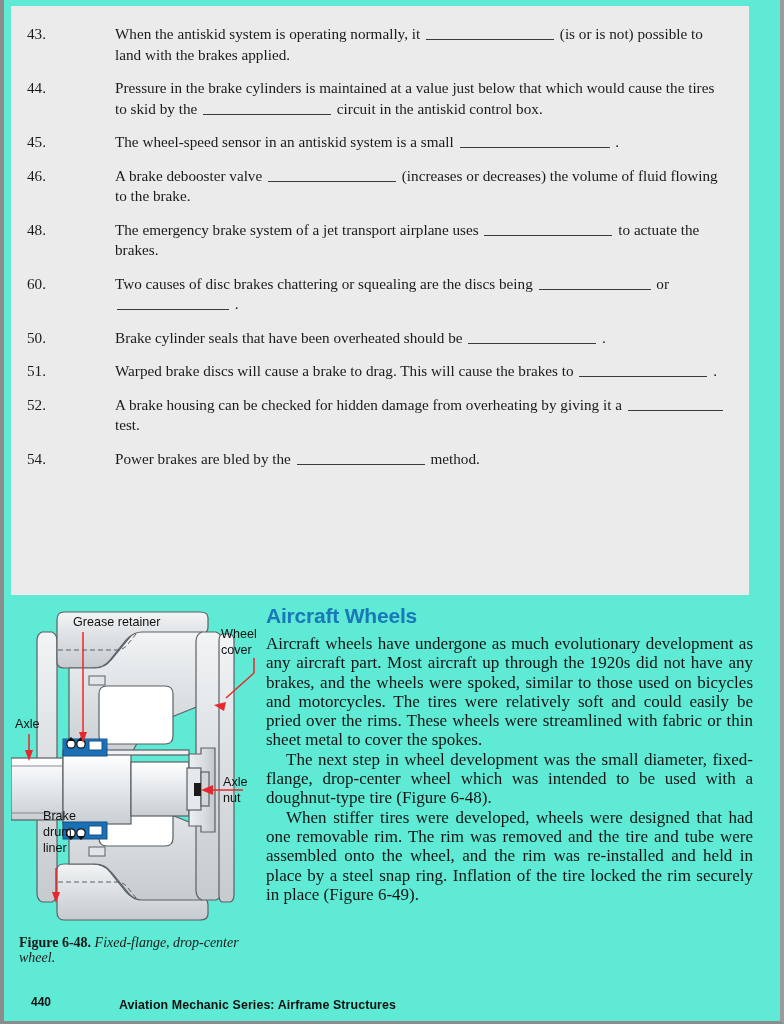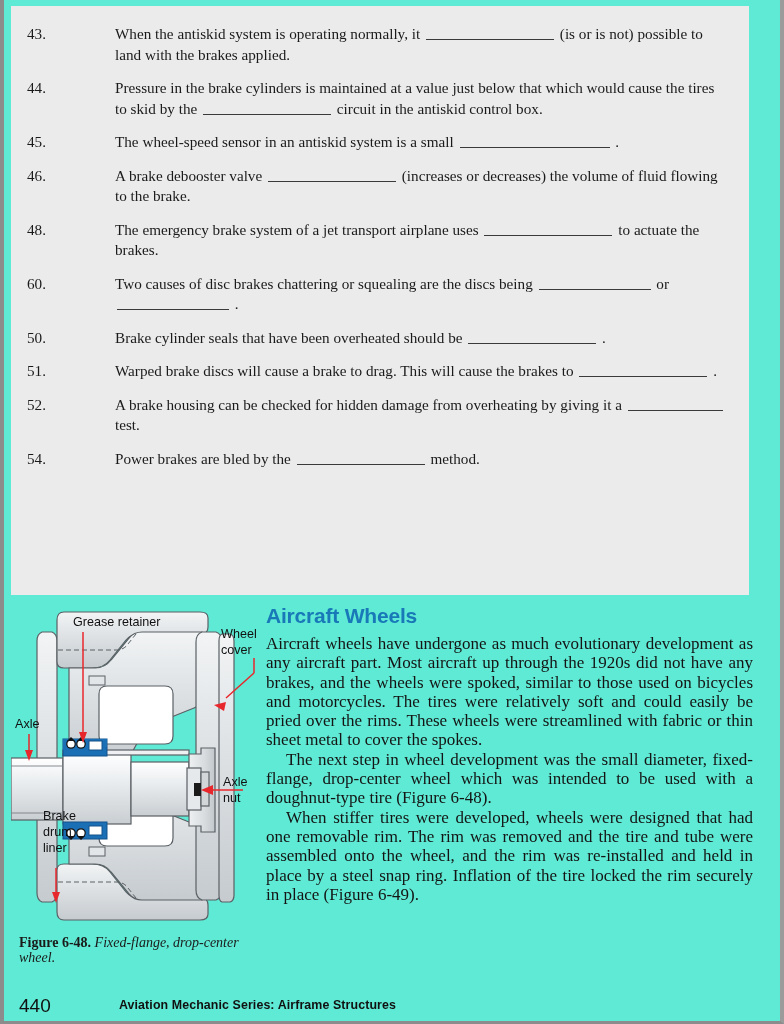--- a/index.html
+++ b/index.html
@@ -154,24 +154,24 @@
   .footer {
     position: absolute;
     left: 7px;
     top: 995px;
     width: 742px;
     height: 24px;
     font-family: "Liberation Sans", sans-serif;
   }
   .pagenum {
     position: absolute;
-    left: 8px;
+    left: 20px;
     top: 0;
-    font-size: 19px;
-    font-weight: normal;
+    font-size: 12px;
+    font-weight: bold;
     color: #111111;
   }
   .booktitle {
     position: absolute;
     left: 108px;
     top: 3px;
     font-size: 12.4px;
     font-weight: bold;
     color: #111111;
     letter-spacing: 0.1px;

